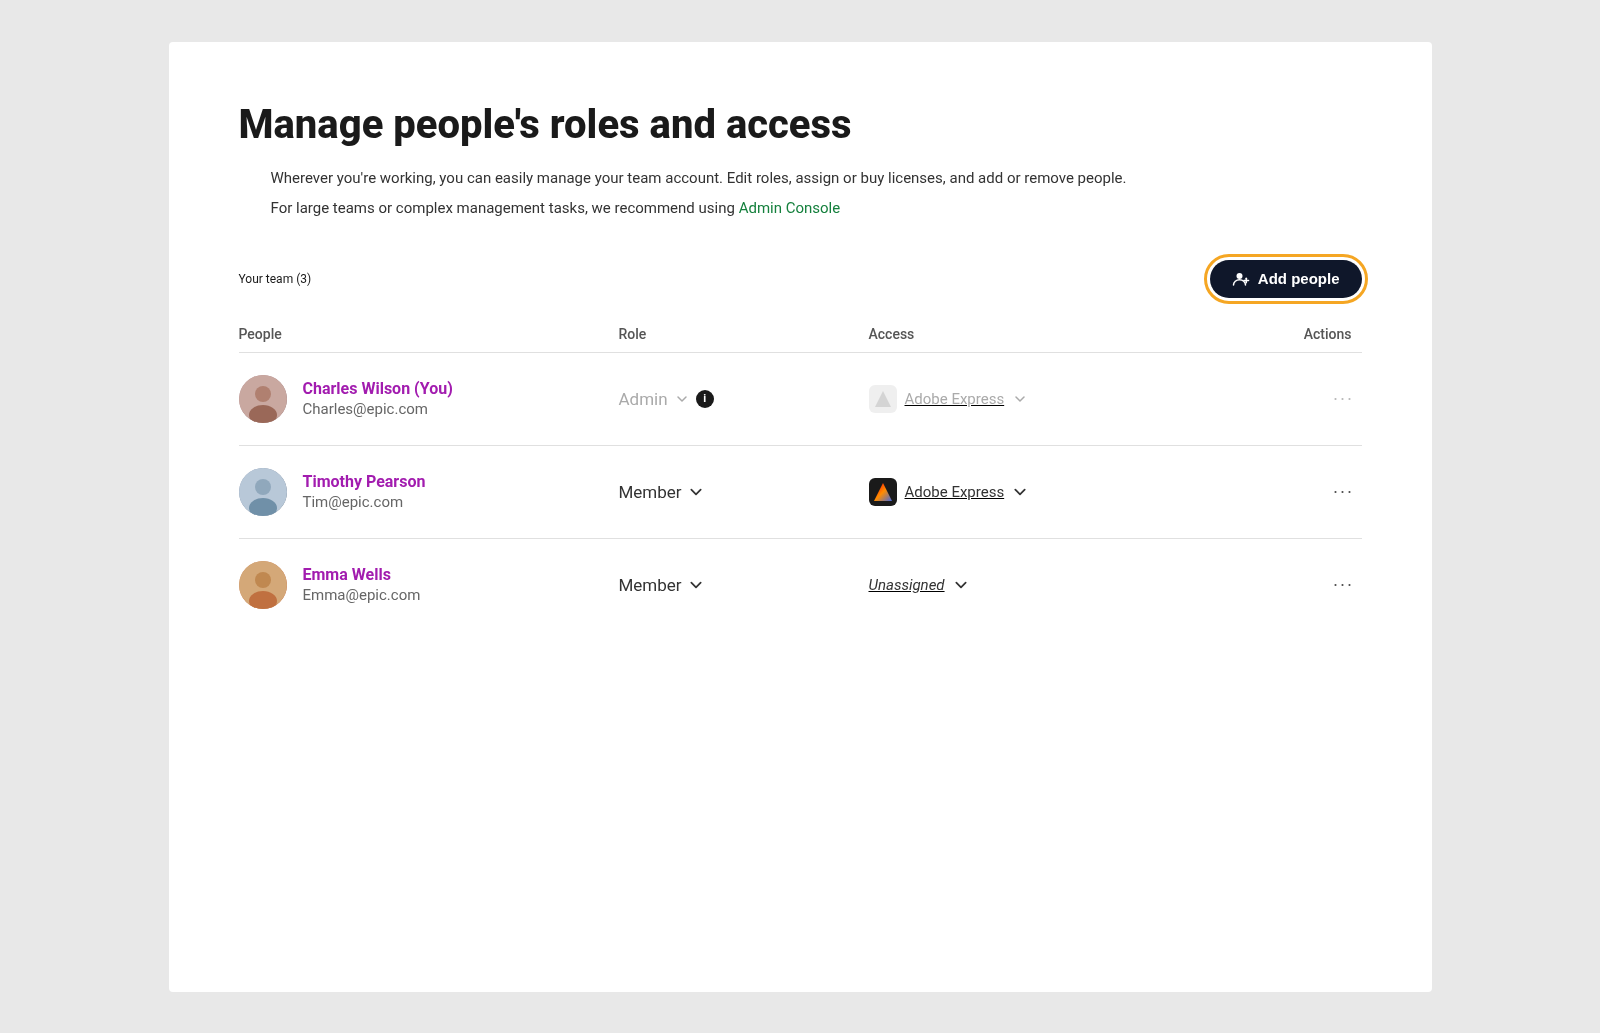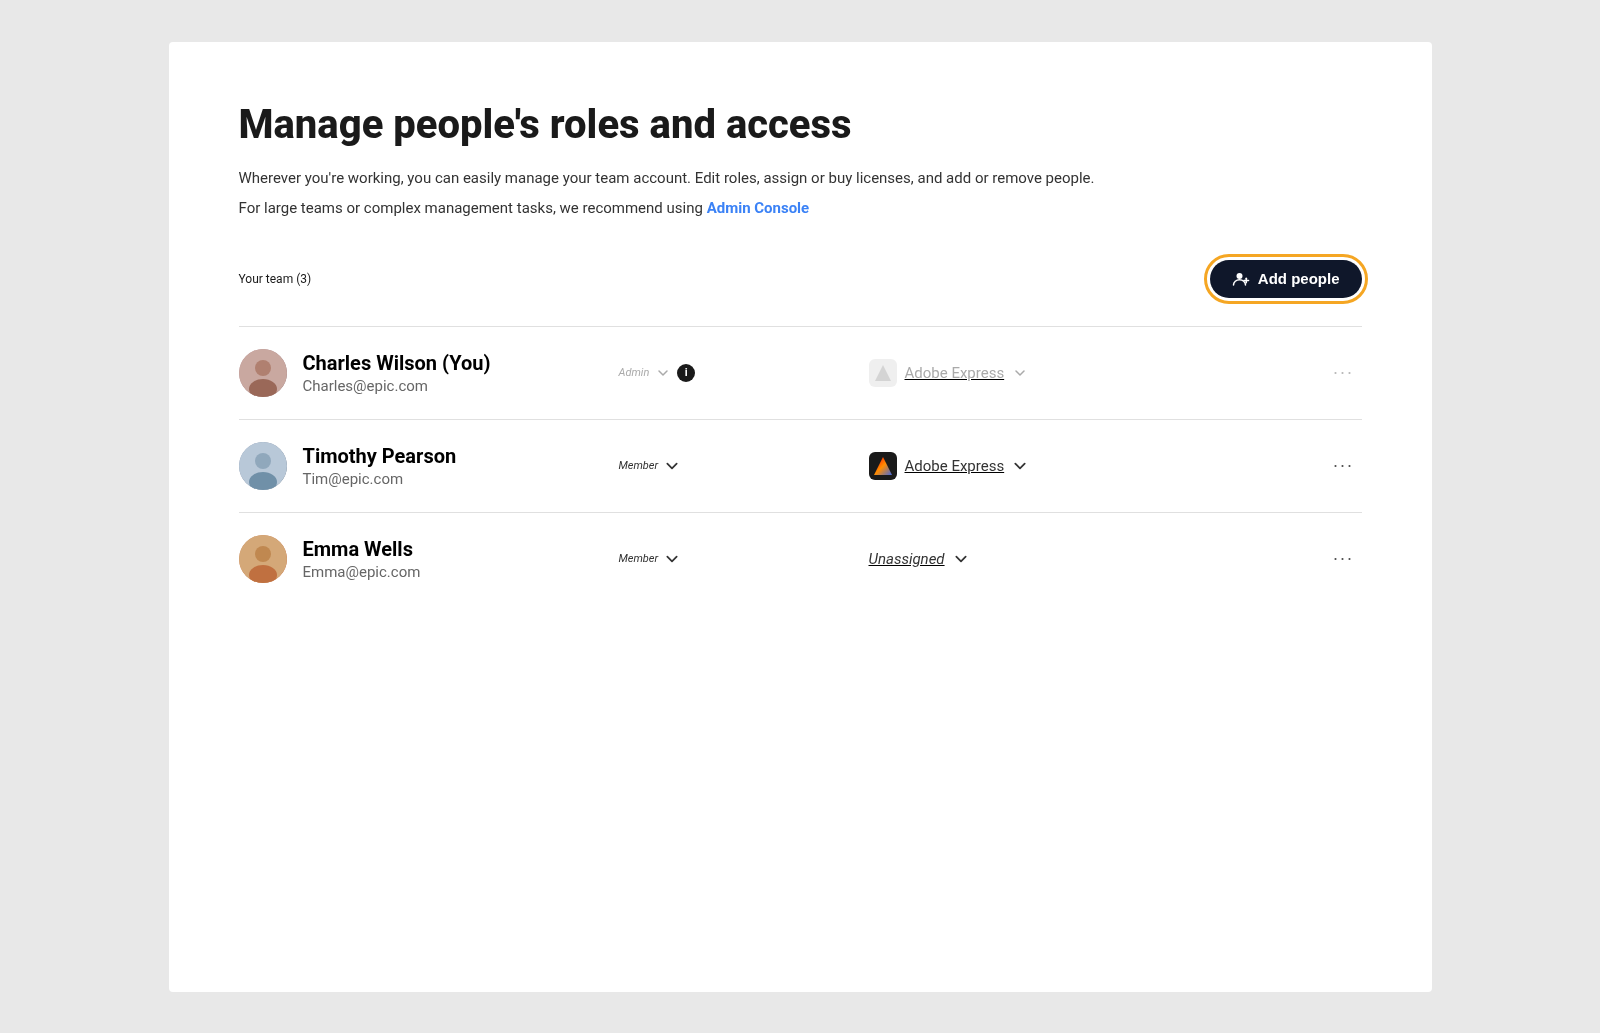--- a/index.html
+++ b/index.html
@@ -23,25 +23,25 @@
       font-weight: 800;
       color: #1a1a1a;
       margin-bottom: 18px;
       line-height: 1.15;
     }
     .page-description {
       font-size: 15px;
       color: #333;
       line-height: 1.6;
       margin-bottom: 6px;
+      margin-left: 32px;
     }
     .admin-link {
-      color: #3b82f6;
+      color: #15803d;
       text-decoration: none;
-      font-weight: bold;
     }
 
     .team-header {
       display: flex;
       align-items: center;
       justify-content: space-between;
       margin-top: 40px;
       margin-bottom: 28px;
     }
     .team-title {
@@ -108,39 +108,38 @@
       background: linear-gradient(135deg, #c8a0a0, #8b6b6b);
     }
     .avatar-timothy {
       background: linear-gradient(135deg, #a0b0c8, #6b7b8b);
     }
     .avatar-emma {
       background: linear-gradient(135deg, #d4a070, #c06030);
     }
     .person-info { display: flex; flex-direction: column; }
     .person-name {
-      font-size: 20px;
+      font-size: 16px;
       font-weight: 700;
-      color: #000000;
+      color: #a21caf;
     }
     .person-email {
       font-size: 15px;
       color: #666;
       margin-top: 2px;
     }
 
     .role-cell {
       display: flex;
       align-items: center;
       gap: 6px;
     }
     .role-text {
-      font-size: 11px;
+      font-size: 17px;
       color: #333;
-      font-style: italic;
     }
     .role-text.disabled { color: #aaa; }
     .chevron-icon {
       width: 16px;
       height: 16px;
       display: inline-flex;
       align-items: center;
       justify-content: center;
       cursor: pointer;
     }
@@ -235,20 +234,26 @@
         <path d="M2 20c0-4 3.6-7 8-7s8 3 8 7" stroke="white" stroke-width="2" fill="none" stroke-linecap="round"></path>
         <line x1="19" y1="11" x2="19" y2="17" stroke="white" stroke-width="2.2" stroke-linecap="round"></line>
         <line x1="16" y1="14" x2="22" y2="14" stroke="white" stroke-width="2.2" stroke-linecap="round"></line>
       </svg>
       <span>Add people</span>
     </button>
   </div>
 
   <div>
 
+    <div class="table-header">
+      <span class="col-label">People</span>
+      <span class="col-label">Role</span>
+      <span class="col-label">Access</span>
+      <span class="col-label actions">Actions</span>
+    </div>
 
     <div class="table-row">
       <div class="person-cell">
         <div class="avatar avatar-charles">
           <svg width="48" height="48" viewBox="0 0 48 48" xmlns="http://www.w3.org/2000/svg">
             <circle cx="24" cy="24" r="24" fill="#c9a8a0"></circle>
             <circle cx="24" cy="19" r="8" fill="#b08070"></circle>
             <ellipse cx="24" cy="40" rx="14" ry="10" fill="#9a6858"></ellipse>
           </svg>
         </div>

